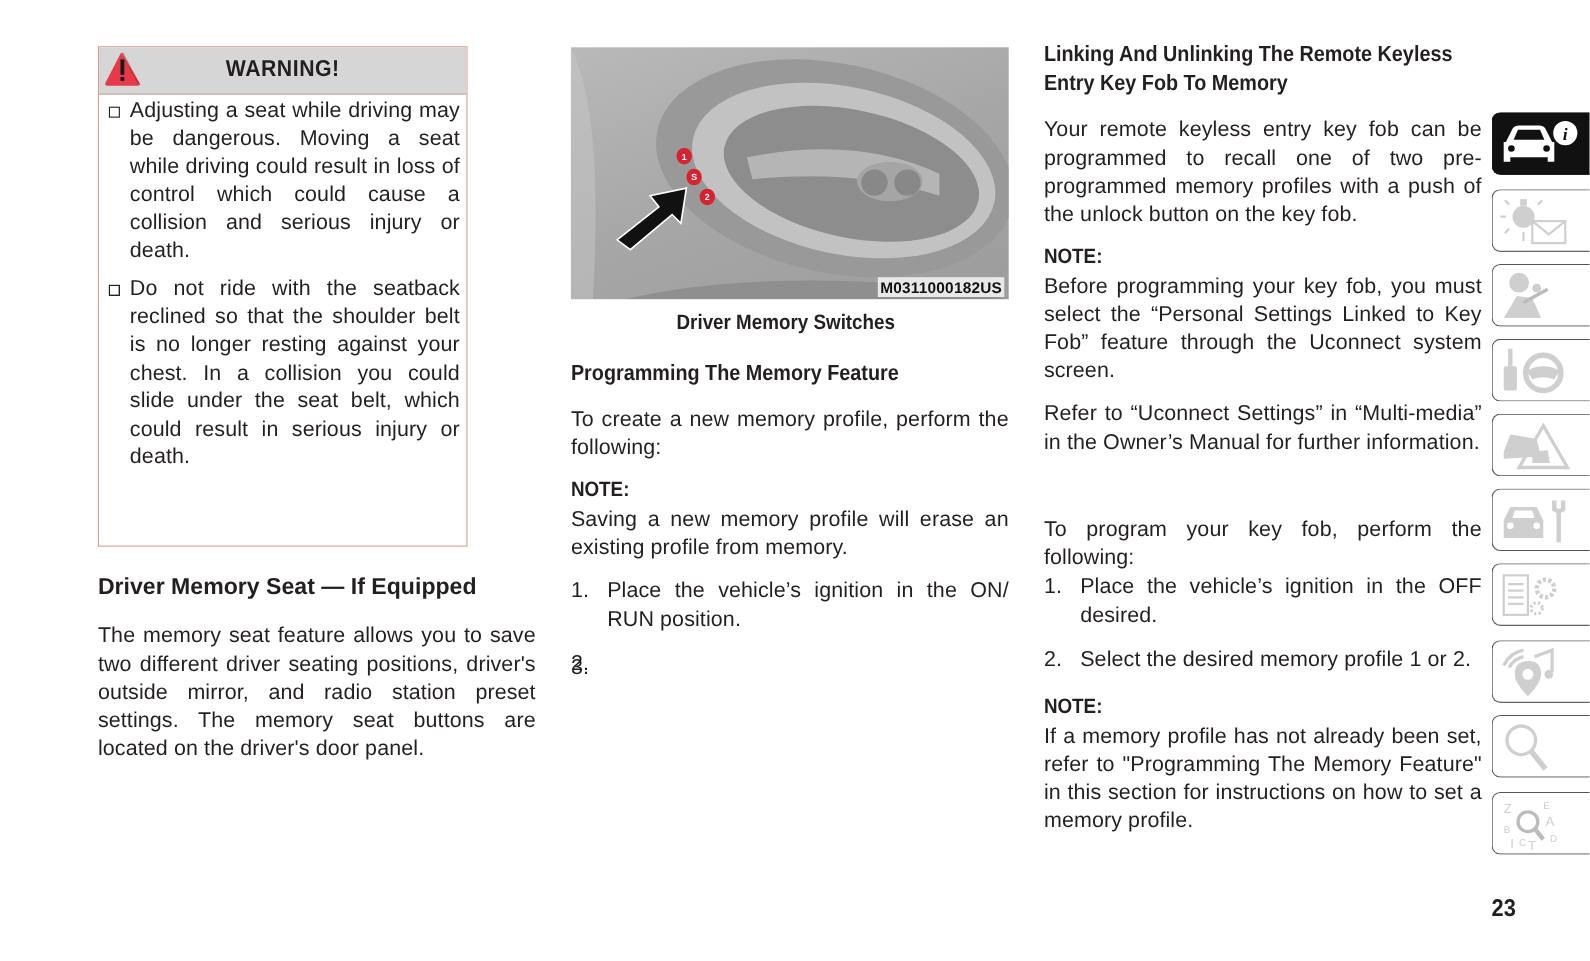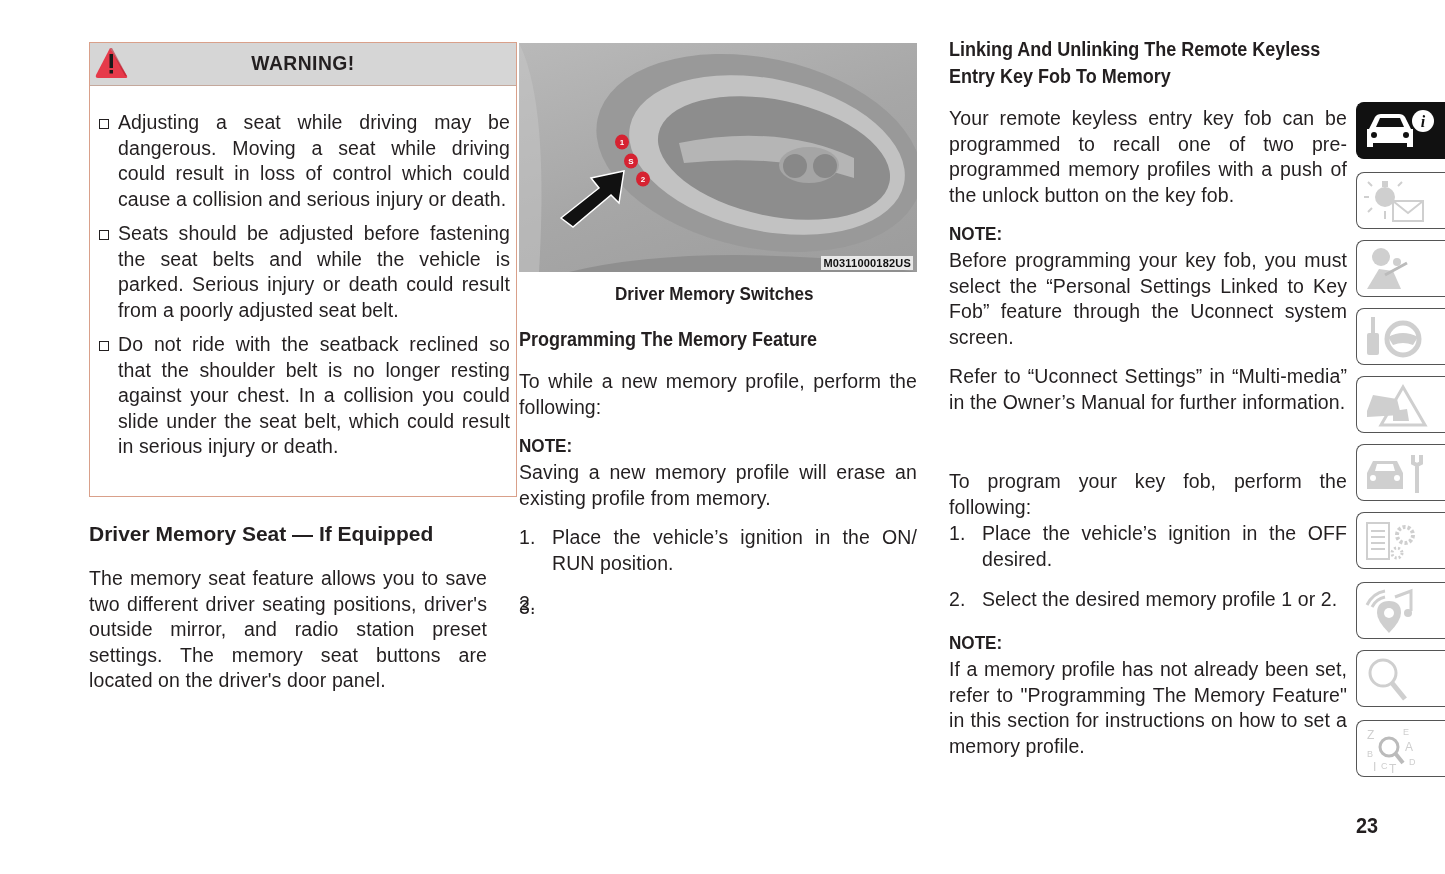--- a/index.html
+++ b/index.html
@@ -6,42 +6,42 @@
   body { width: 1445px; height: 874px; position: relative; overflow: hidden;
          font-family: "Liberation Sans", sans-serif; color: #231f20; }
   .col { position: absolute; top: 0; }
   .col1 { left: 89px; width: 398px; }
   .col2 { left: 519px; width: 398px; }
   .col3 { left: 949px; width: 398px; }
 
   p, li { font-size: 19.5px; line-height: 25.5px; margin: 0; text-align: justify; letter-spacing: 0.1px; }
 
   
-  .warning { position: absolute; top: 42px; left: 0; width: 428px; border: 1.5px solid #d9a08a; box-sizing: border-box; height: 455px; }
+  .warning { position: absolute; top: 42px; left: 0; width: 336px; border: 1.5px solid #d9a08a; box-sizing: border-box; height: 455px; }
   .warning-head { height: 42px; background: #d6d6d6; border-bottom: 1.5px solid #c4a89c; position: relative; }
   .warning-title { position: absolute; left: 0; right: 0; top: 8px; text-align: center; font-weight: bold; font-size: 21px; letter-spacing: 0.5px; font-family: "Liberation Sans", sans-serif; transform: scaleX(0.92); }
   .warning-icon { position: absolute; left: 4px; top: 2px; width: 36px; height: 34px; }
   .warning-list { list-style: none; padding: 0; margin: 0; }
   .warning-list li { position: relative; padding-left: 28px; padding-right: 6px; margin-bottom: 9px; }
-  .warning-list li:first-child { margin-top: 24px; }
+  .warning-list li:first-child { margin-top: 2px; }
   .bullet-box { position: absolute; left: 9px; top: 9px; width: 10px; height: 10px; border: 1.5px solid #231f20; box-sizing: border-box; }
 
   .h-serif { font-family: "Liberation Sans", sans-serif; font-weight: bold; font-size: 21px; letter-spacing: 0; }
   .h-cond { font-weight: bold; font-size: 20px; transform: scaleX(0.9); transform-origin: left; white-space: nowrap; }
   .note-label { font-weight: bold; font-size: 19px; transform: scaleX(0.9); transform-origin: left; display: inline-block; }
 
   .abs { position: absolute; }
 
   ol.steps { list-style: none; margin: 0; padding: 0; }
   ol.steps li { position: relative; padding-left: 33px; }
   ol.steps .num { position: absolute; left: 0; top: 0; }
 
   
   .figure { position: absolute; top: 43px; left: 0; width: 398px; height: 229px; background: linear-gradient(160deg, #b9b9b9 0%, #a7a7a7 50%, #9c9c9c 100%); overflow: hidden; }
-  .figure-code { position: absolute; right: 4px; bottom: 2px; background: #e8e8e8; color: #111; font-size: 11px; font-weight: bold; padding: 1px 2px; letter-spacing: 0.2px; }
+  .figure-code { position: absolute; right: 4px; bottom: 2px; background: #e8e8e8; color: #111; font-size: 14px; font-weight: bold; padding: 1px 2px; letter-spacing: 0.2px; }
 
   
   .tab { position: absolute; left: 1356px; width: 100px; height: 57px; border: 1.5px solid #555; border-right: none; border-radius: 8px 0 0 8px; box-sizing: border-box; background: #fff; }
   .tab.active { background: #111; border-color: #111; }
   .tab svg { position: absolute; left: 6px; top: 4px; }
 
   .page-number { position: absolute; left: 1356px; top: 813px; font-weight: bold; font-size: 22px; transform: scaleX(0.9); transform-origin: left; }
 </style>
 </head>
 <body>
@@ -52,21 +52,21 @@
       <svg class="warning-icon" viewBox="0 0 36 34">
         <path d="M16 3 L33 31 Q34 33 31 33 L4 33 Q1 33 2 30 Z" fill="#e63a4a"></path>
         <path d="M16 3 L18 3 L33 31 L31 31 Z" fill="#b8202e" opacity="0.6"></path>
         <rect x="15.5" y="9" width="3.5" height="14" fill="#1a1a1a"></rect>
         <rect x="15.5" y="25" width="3.5" height="3.5" fill="#1a1a1a"></rect>
       </svg>
       <div class="warning-title">WARNING!</div>
     </div>
     <ul class="warning-list">
       <li><span class="bullet-box"></span><span>Adjusting a seat while driving may be dangerous. Moving a seat while driving could result in loss of control which could cause a collision and serious injury or death.</span></li>
-      <li><span class="bullet-box"></span><span>Seats should be adjusted before fastening the seat belts and while the vehicle is parked. Serious injury or death could result from a poorly adjusted seat belt.</span></li>
+      <li><span class="bullet-box"></span></li>
       <li><span class="bullet-box"></span><span>Do not ride with the seatback reclined so that the shoulder belt is no longer resting against your chest. In a collision you could slide under the seat belt, which could result in serious injury or death.</span></li>
     </ul>
   </div>
 
   <div class="abs h-serif" style="top:522px; left:0;">Driver Memory Seat — If Equipped</div>
   <p class="abs" style="top:566px; left:0; width:398px;">The memory seat feature allows you to save two different driver seating positions, driver's outside mirror, and radio station preset settings. The memory seat buttons are located on the driver's door panel.</p>
 </div>
 
 <div class="col col2">
   <div class="figure">
@@ -88,21 +88,21 @@
       <ellipse cx="29" cy="46" rx="7" ry="7.5" fill="#d62231"></ellipse>
       <text x="8" y="12" font-size="8" fill="#fff" text-anchor="middle" font-family="Liberation Sans, sans-serif" font-weight="bold">1</text>
       <text x="17" y="31" font-size="8" fill="#fff" text-anchor="middle" font-family="Liberation Sans, sans-serif" font-weight="bold">S</text>
       <text x="29" y="49" font-size="8" fill="#fff" text-anchor="middle" font-family="Liberation Sans, sans-serif" font-weight="bold">2</text>
     </svg>
     <div class="figure-code">M0311000182US</div>
   </div>
 
   <div class="abs h-cond" style="top:283px; left:96px; font-size:19px;">Driver Memory Switches</div>
   <div class="abs h-cond" style="top:328px; left:0;">Programming The Memory Feature</div>
-  <p class="abs" style="top:369px; left:0; width:398px;">To while a new memory profile, perform the following:</p>
+  <p class="abs" style="top:369px; left:0; width:398px;">To create a new memory profile, perform the following:</p>
   <div class="abs note-label" style="top:435px; left:0;">NOTE:</div>
   <p class="abs" style="top:460px; left:0; width:398px;">Saving a new memory profile will erase an existing profile from memory.</p>
 
   <ol class="steps abs" style="top:525px; left:0; width:398px;">
     <li><span class="num">1.</span><span>Place the vehicle’s ignition in the ON/ RUN position.</span></li>
     <li style="margin-top:15px;"><span class="num">2.</span></li>
     <li style="margin-top:19px;"><span class="num">3.</span></li>
   </ol>
 </div>
 

